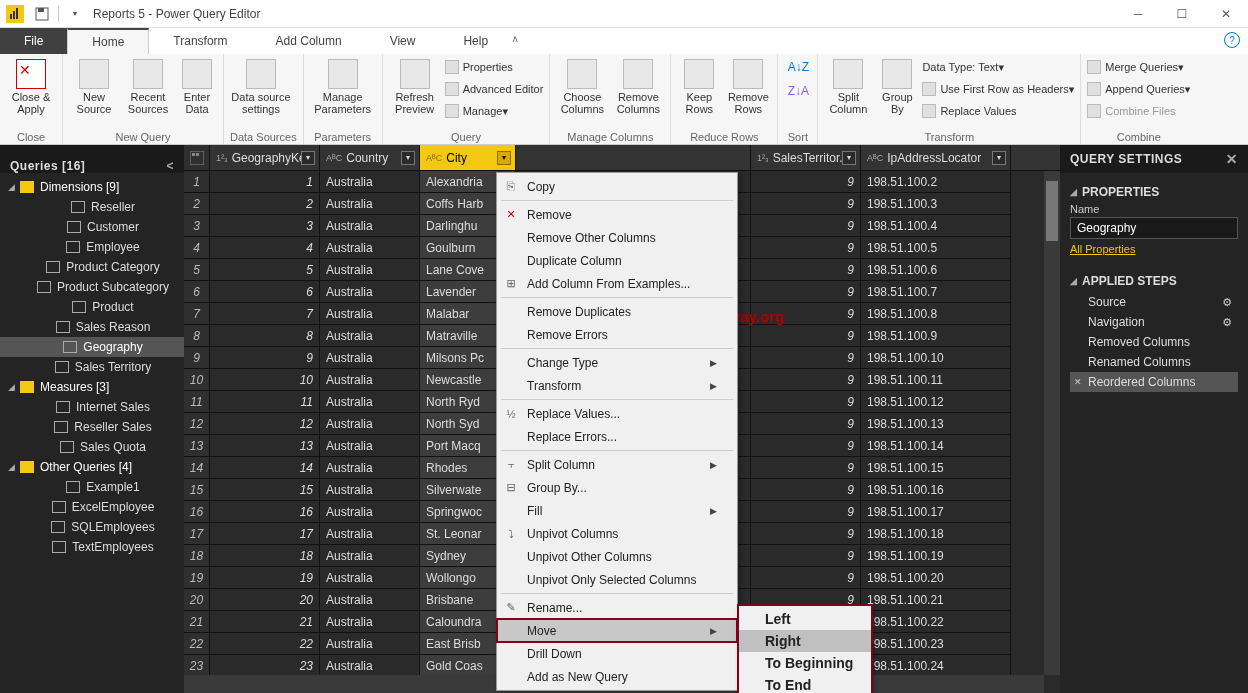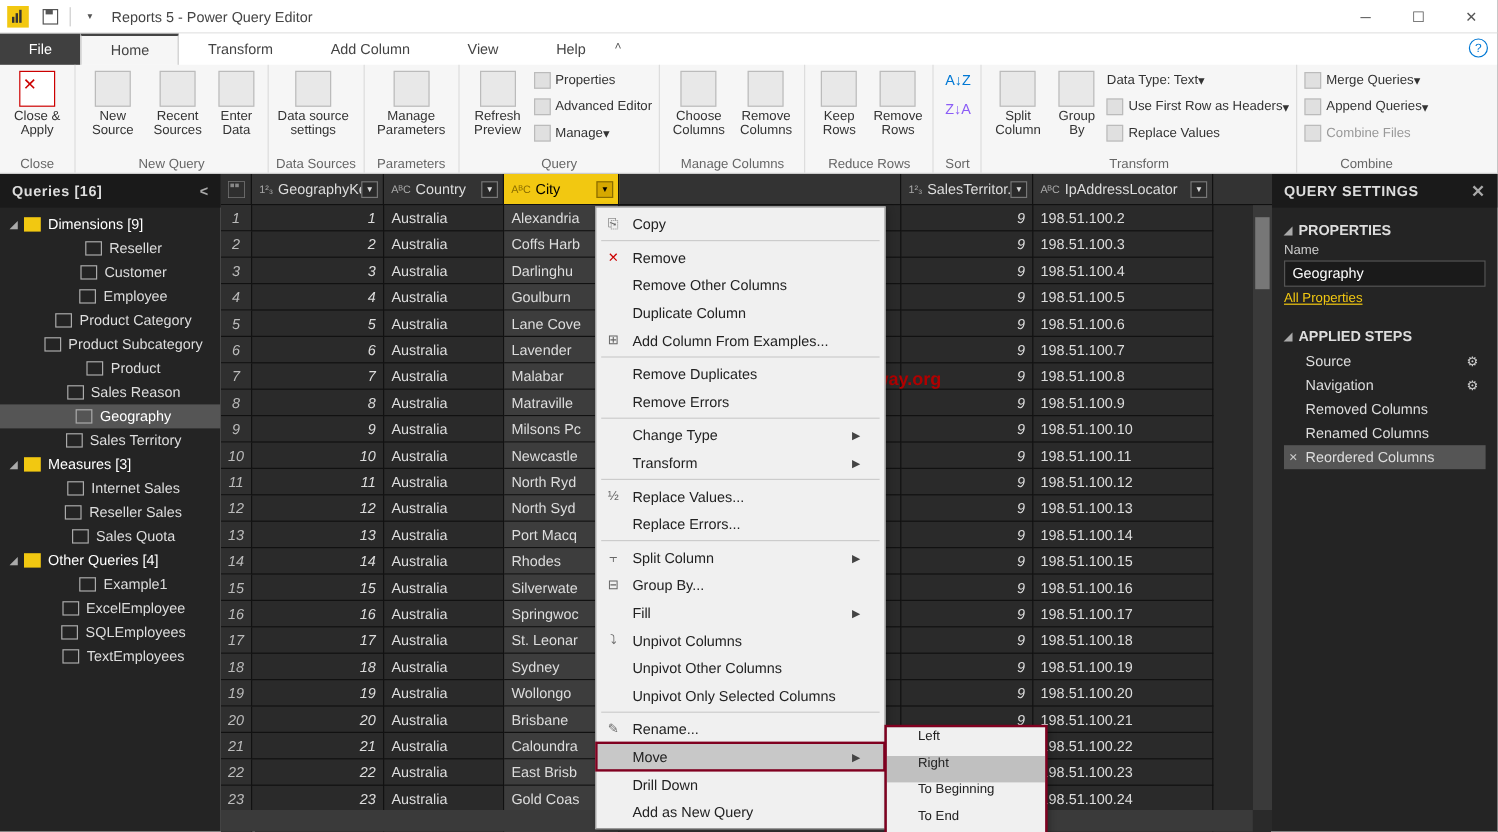--- a/index.html
+++ b/index.html
@@ -32,21 +32,21 @@
 .rbtn-big .rlabel { font-size: 11px; text-align: center; line-height: 12px; color: #333; }
 .rbtn-small { display: flex; align-items: center; height: 20px; font-size: 11px; color: #333; white-space: nowrap; }
 .rbtn-small .ricon-sm { width: 14px; height: 14px; background: #e0e0e0; border: 1px solid #bbb; margin-right: 4px; }
 .rcol { display: flex; flex-direction: column; gap: 2px; }
 
 
 .main { display: flex; height: 548px; }
 
 
 .queries-panel { width: 184px; background: #242424; color: #ddd; display: flex; flex-direction: column; }
-.queries-header { height: 28px; background: #1a1a1a; display: flex; align-items: center; padding: 0 10px; font-weight: 600; letter-spacing: 0.5px; font-size: 12px; justify-content: space-between; }
+.queries-header { height: 28px; background: #1a1a1a; display: flex; align-items: flex-end; padding: 0 10px; font-weight: 600; letter-spacing: 0.5px; font-size: 12px; justify-content: space-between; }
 .queries-header .chev { font-size: 12px; color: #aaa; }
 .queries-tree { flex: 1; overflow: auto; padding-top: 4px; }
 .tree-group { display: flex; align-items: center; padding: 3px 8px; font-size: 12px; color: #fff; }
 .tree-group .arrow { width: 12px; font-size: 9px; color: #aaa; }
 .tree-group .folder { width: 14px; height: 12px; background: #f2c811; margin-right: 6px; }
 .tree-item { display: flex; align-items: center; padding: 3px 8px 3px 30px; font-size: 12px; color: #ddd; justify-content: center; }
 .tree-item.selected { background: #555; color: #fff; }
 .tree-item .ticon { width: 14px; height: 12px; border: 1px solid #aaa; margin-right: 6px; display: inline-block; }
 
 
@@ -77,21 +77,21 @@
 
 .context-menu { position: absolute; left: 496px; top: 172px; width: 242px; background: #f0f0f0; border: 1px solid #999; box-shadow: 2px 2px 6px rgba(0,0,0,0.3); z-index: 100; padding: 2px 0; }
 .cm-item { height: 23px; display: flex; align-items: center; padding: 0 20px 0 30px; font-size: 12px; color: #222; position: relative; }
 .cm-item .cm-icon { position: absolute; left: 6px; width: 16px; height: 16px; display: flex; align-items: center; justify-content: center; font-size: 11px; color: #666; }
 .cm-item .cm-arrow { margin-left: auto; font-size: 9px; color: #444; }
 .cm-item.highlighted { background: #c8c8c8; }
 .cm-item.move-highlight { outline: 2px solid #800020; outline-offset: -1px; }
 .cm-sep { height: 1px; background: #ccc; margin: 2px 4px; }
 
 .submenu { position: absolute; left: 738px; top: 605px; width: 134px; background: #f0f0f0; border: 1px solid #999; box-shadow: 2px 2px 6px rgba(0,0,0,0.3); z-index: 101; padding: 2px 0; outline: 2px solid #800020; outline-offset: -1px; }
-.sm-item { height: 22px; display: flex; padding: 0 12px 0 26px; font-size: 11px; color: #222; }
+.sm-item { height: 22px; display: flex; align-items: center; padding: 0 12px 0 26px; font-size: 14px; color: #222; font-weight: bold; }
 .sm-item.highlighted { background: #c0c0c0; }
 
 
 .watermark { position: absolute; left: 636px; top: 308px; color: #b00000; font-size: 15px; font-weight: 600; z-index: 50; }
 
 
 .settings-panel { width: 188px; background: #242424; color: #ddd; display: flex; flex-direction: column; }
 .settings-header { height: 28px; background: #1a1a1a; display: flex; align-items: center; padding: 0 10px; font-weight: 600; letter-spacing: 0.5px; font-size: 12px; justify-content: space-between; }
 .settings-header .close { font-size: 14px; color: #aaa; }
 .settings-body { padding: 8px 10px; }

